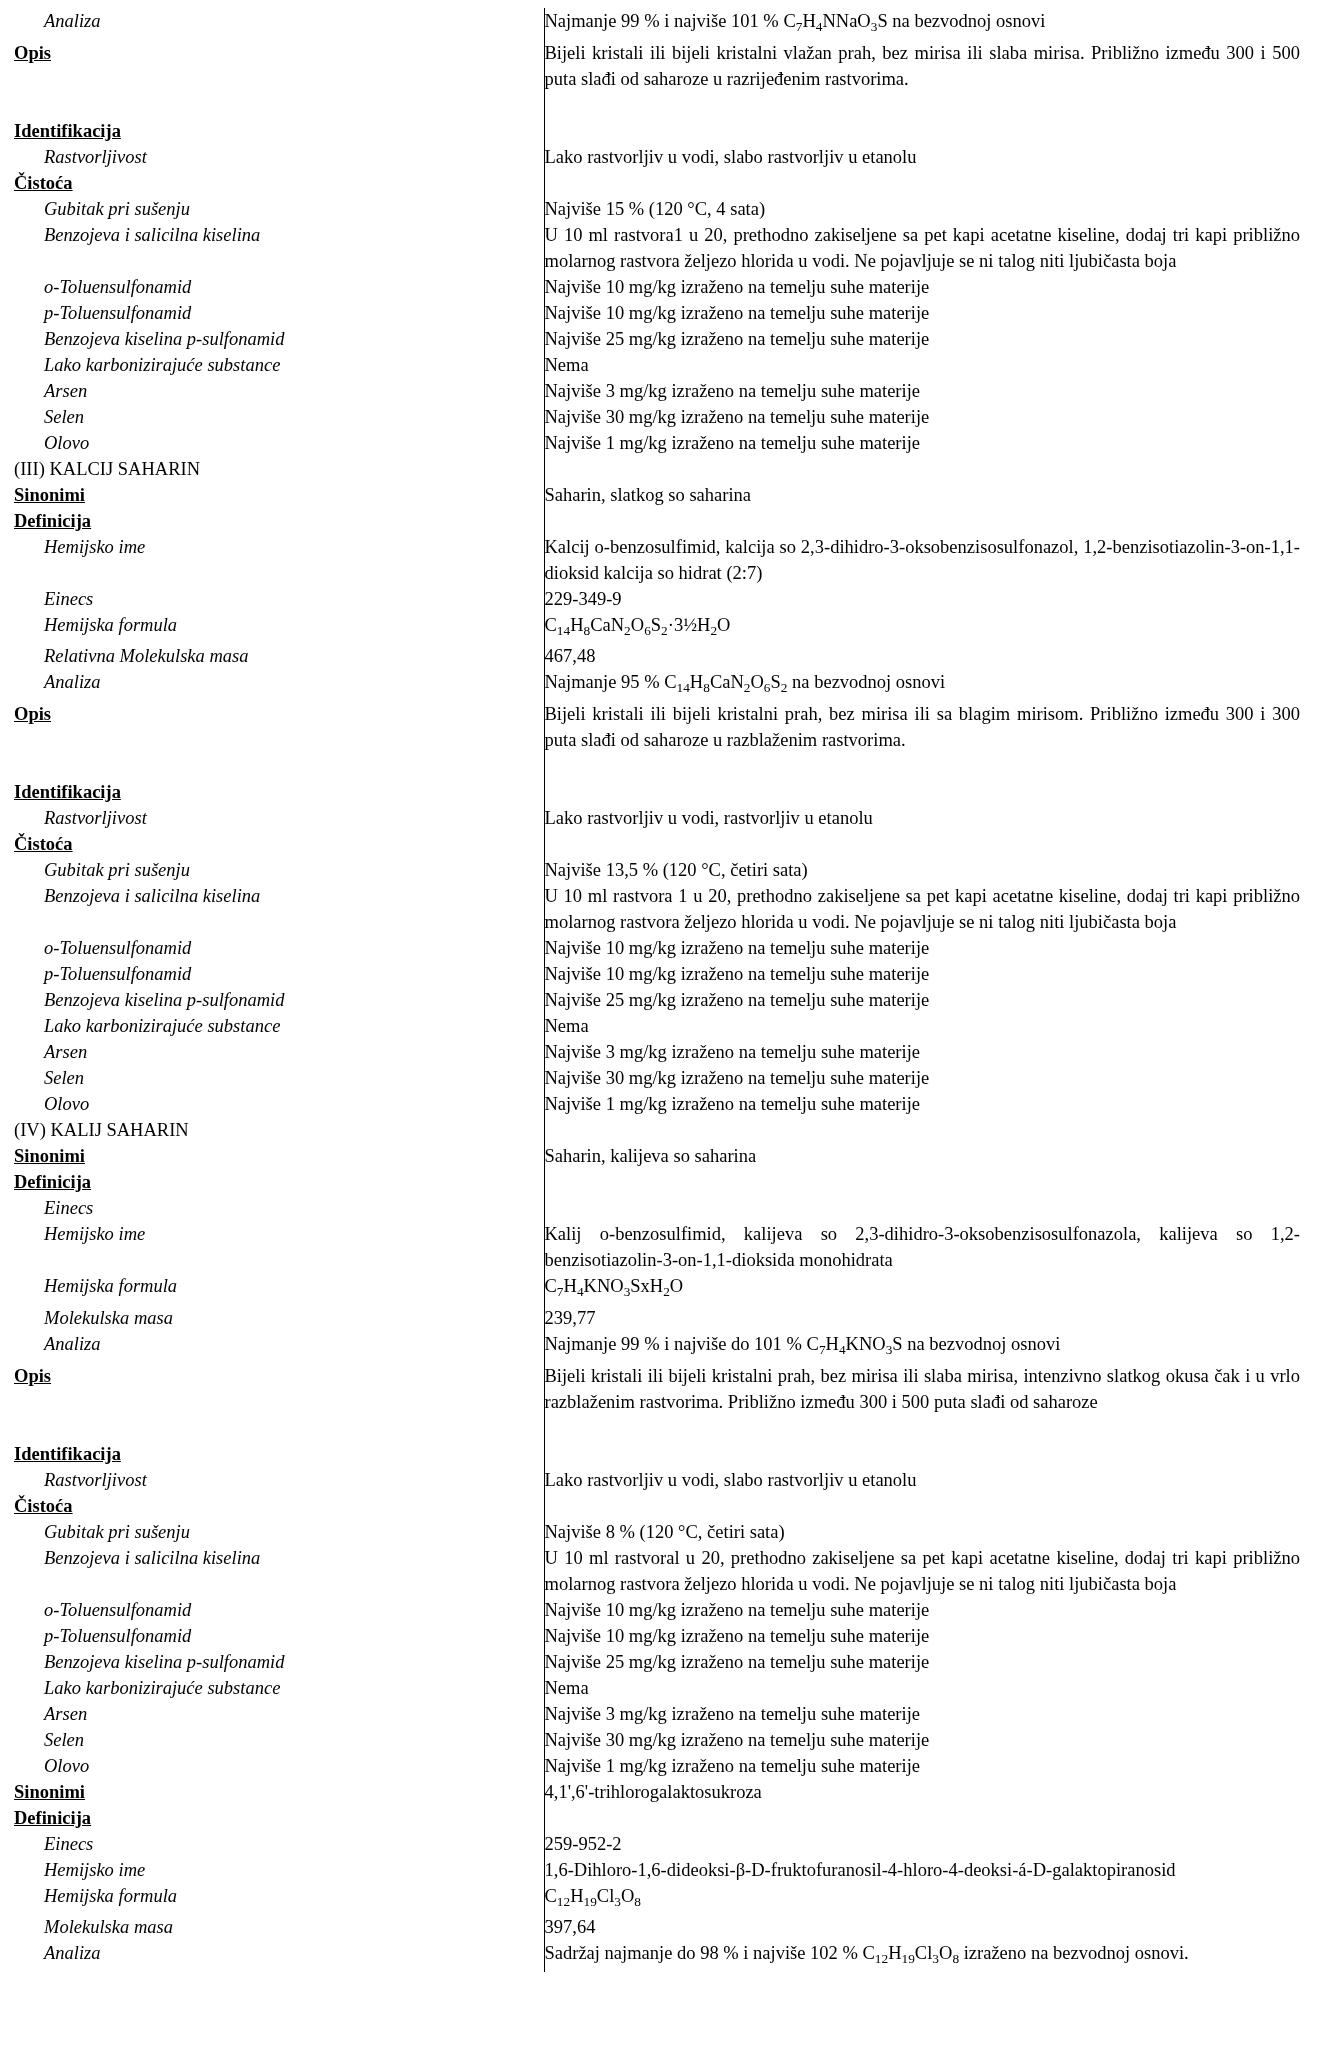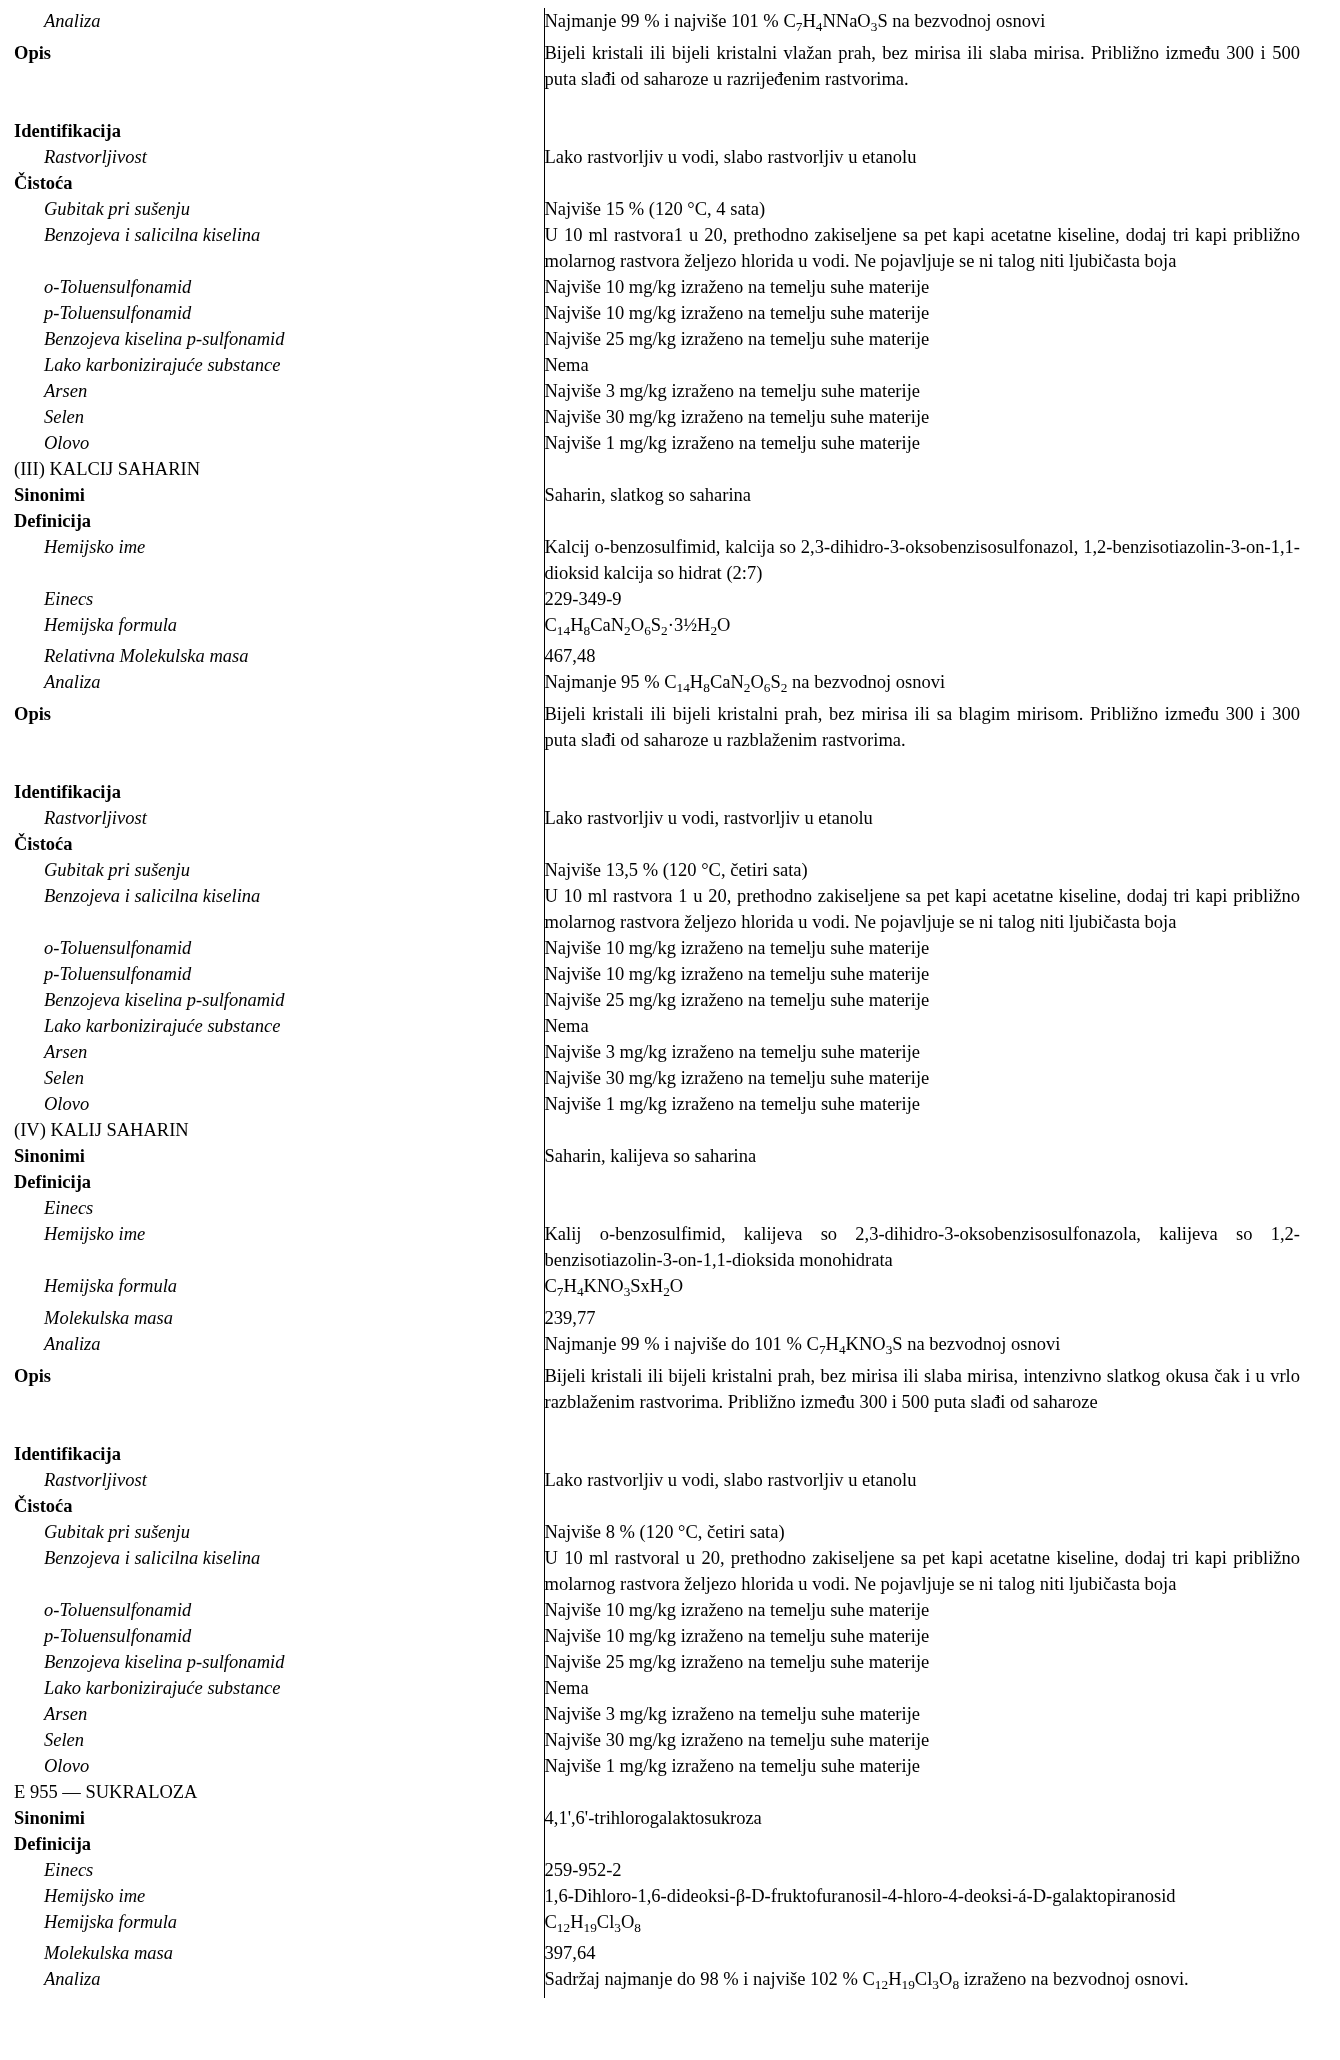--- a/index.html
+++ b/index.html
@@ -48,20 +48,21 @@
     line-height: 26px;
     white-space: nowrap;
   }
   .lbl.ital {
     font-style: italic;
     padding-left: 30px;
   }
   .lbl.bold {
     font-weight: bold;
     padding-left: 0px;
+    text-decoration: underline;
   }
   .lbl.head {
     font-weight: normal;
     padding-left: 0px;
   }
   .val {
     font-size: 18.5px;
     line-height: 26px;
     text-align: justify;
     padding-right: 14px;
@@ -546,28 +547,20 @@
         <tr>
           <td class="left-cell">
             <div class="lbl ital">Olovo</div>
           </td>
           <td class="right-cell">
             <div class="val">Najviše 1 mg/kg izraženo na temelju suhe materije</div>
           </td>
         </tr>
         <tr>
           <td class="left-cell">
-            <div class="lbl head">E 955 — SUKRALOZA</div>
-          </td>
-          <td class="right-cell">
-            <div class="val">&nbsp;</div>
-          </td>
-        </tr>
-        <tr>
-          <td class="left-cell">
             <div class="lbl bold">Sinonimi</div>
           </td>
           <td class="right-cell">
             <div class="val">4,1',6'-trihlorogalaktosukroza</div>
           </td>
         </tr>
         <tr>
           <td class="left-cell">
             <div class="lbl bold">Definicija</div>
           </td>

